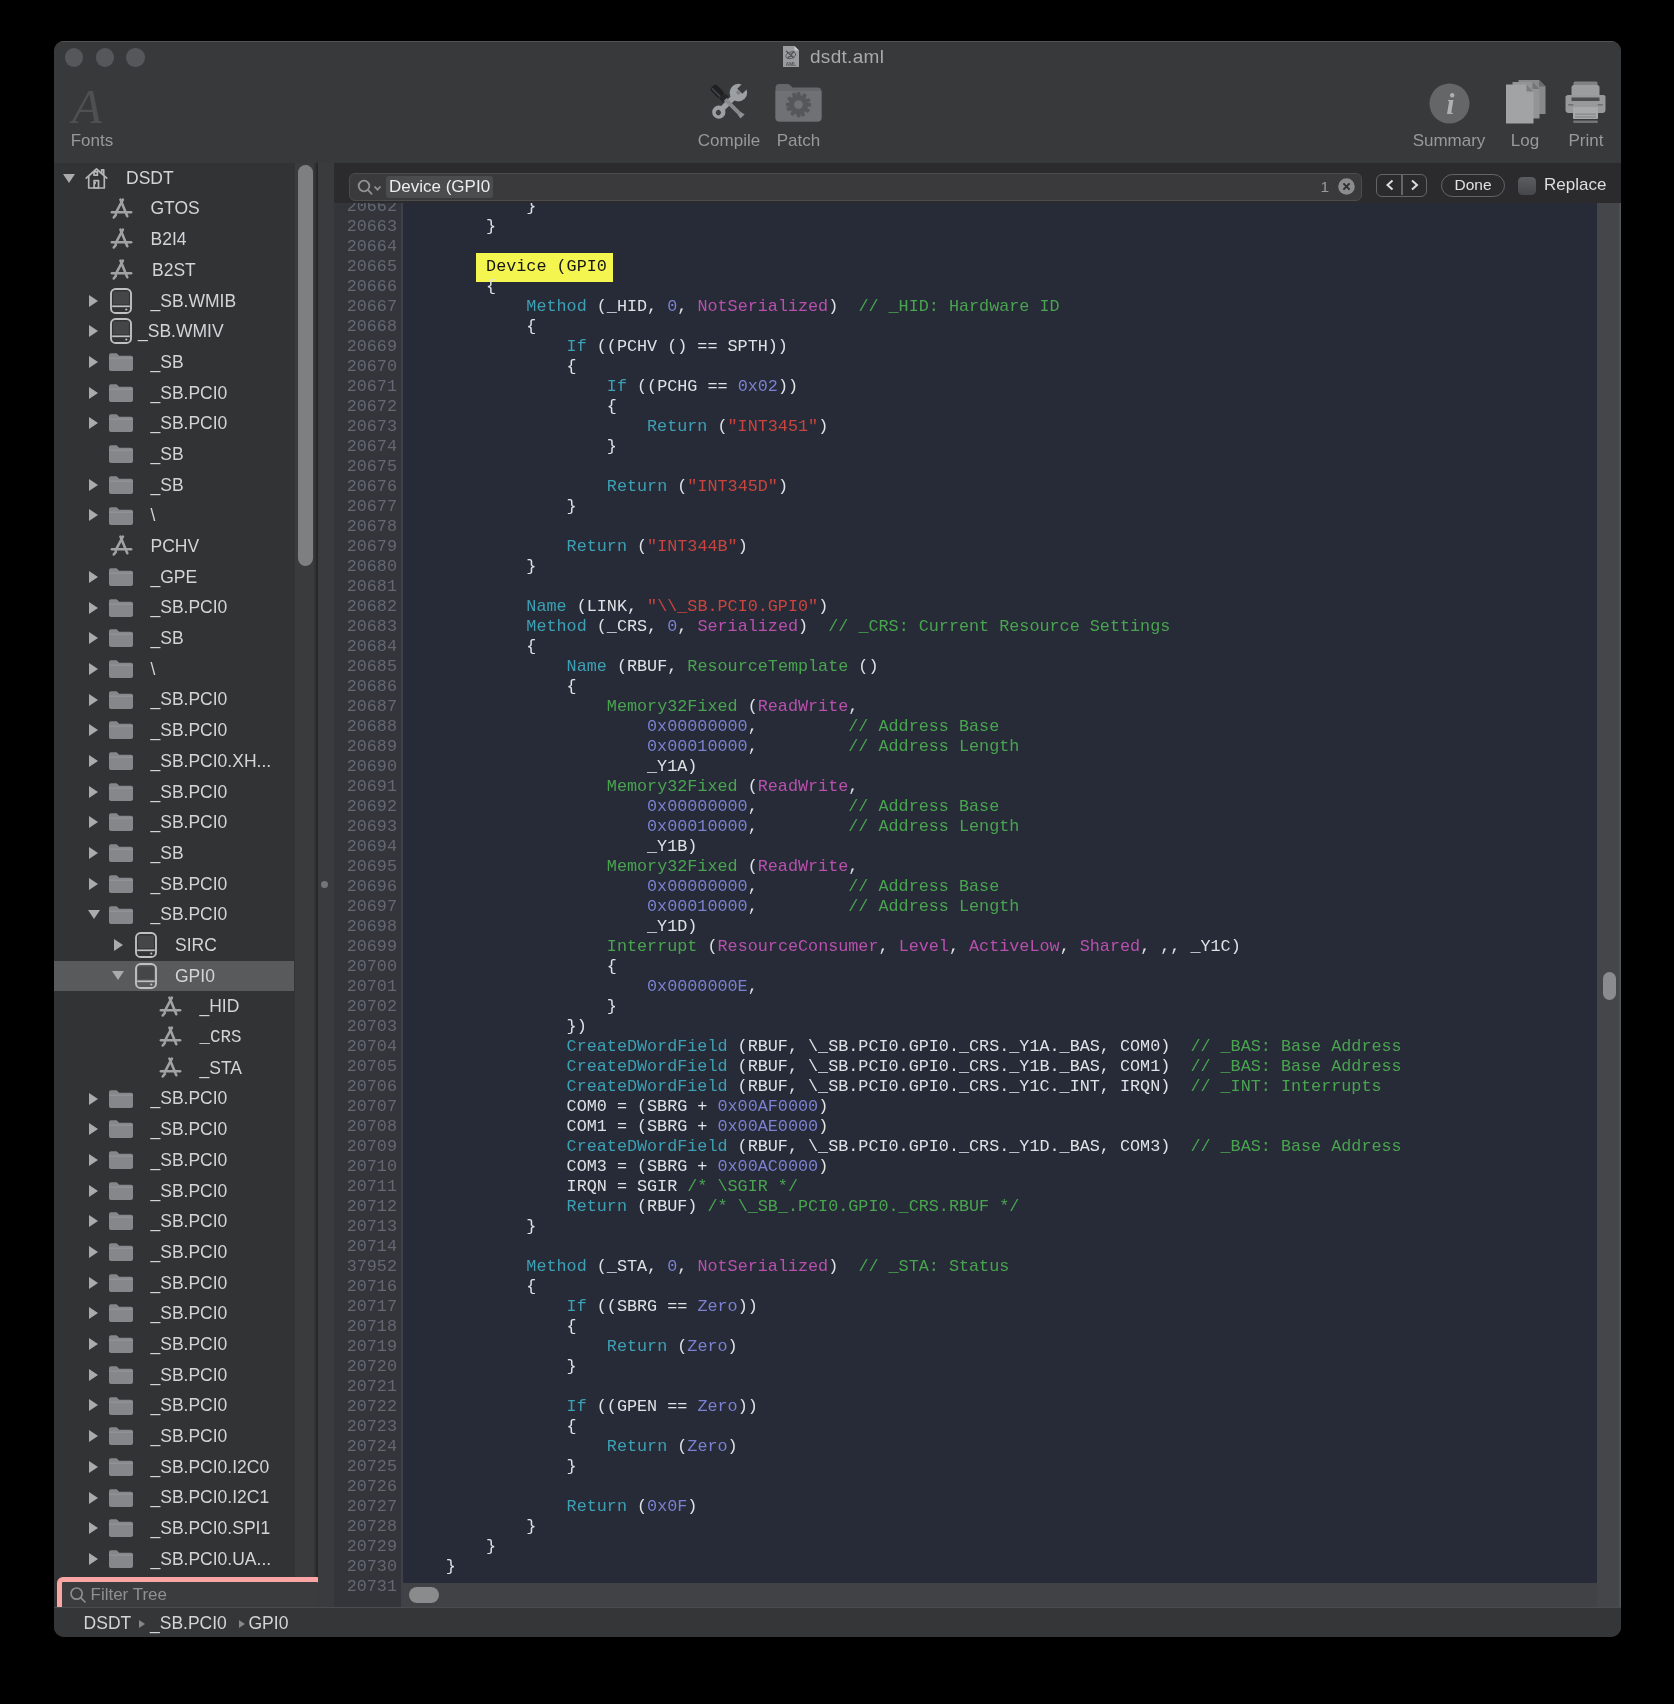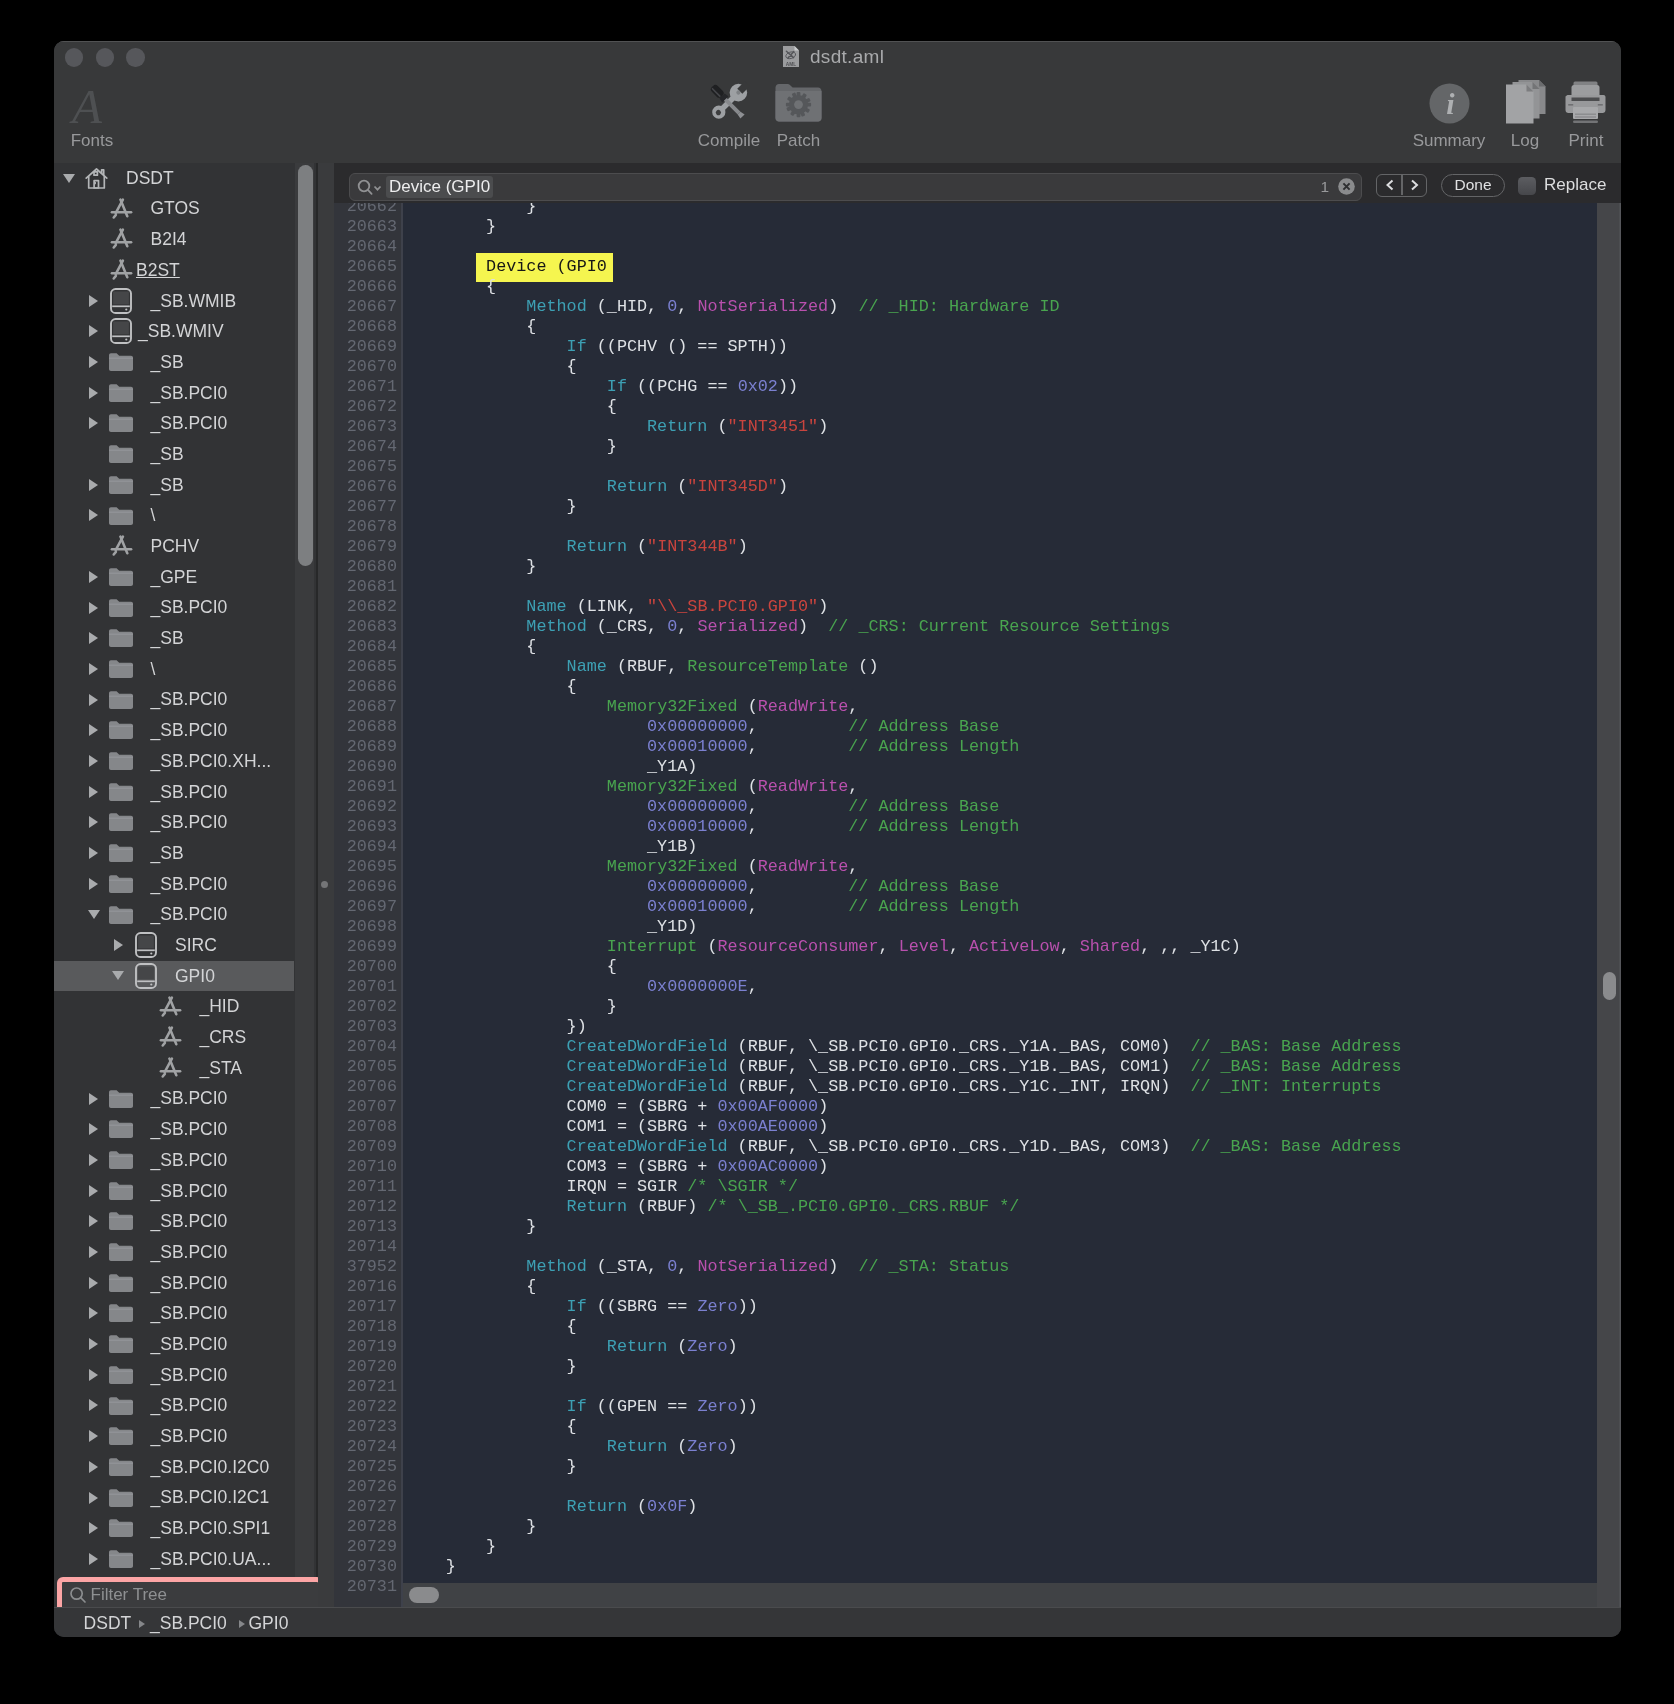--- a/index.html
+++ b/index.html
@@ -192,21 +192,21 @@
         </div>
 <div class="trow" style="top:91.8px;">
           <div class="ticon" style="left:54.5px;top:3.3px;"><svg width="25" height="24" viewBox="0 0 25 24">
               <g fill="none" stroke="#a0a2a4" stroke-width="2.55" stroke-linecap="round">
                 <path d="M6.7 16.1 L13.9 2.6"></path>
                 <path d="M11.4 2.6 L18.3 19.3"></path>
                 <path d="M2.9 15.3 H22.1"></path>
                 <path d="M4.7 20.5 L6.9 17.9"></path>
               </g>
             </svg></div>
-          <div class="tlabel" style="left:82px;text-decoration:underline;">B2ST</div>
+          <div class="tlabel" style="left:98px;">B2ST</div>
         </div>
 <div class="trow" style="top:122.5px;">
           <div class="tri-r" style="left:35.3px;"></div>
           <div class="ticon" style="left:56.0px;top:2.3px;"><svg width="22" height="26" viewBox="0 0 22 26">
               <rect x="1" y="1" width="20" height="24" rx="4.6" fill="none" stroke="#bfc0c2" stroke-width="1.9"></rect>
               <path d="M3.1 3.5 H18.9 V16.4 H3.1 Z" fill="#454648"></path>
               <path d="M2.2 18.3 H19.8" stroke="#bfc0c2" stroke-width="1.7"></path>
               <circle cx="16.3" cy="21.5" r="1.1" fill="#bfc0c2"></circle>
             </svg></div>
           <div class="tlabel" style="left:96.5px;">_SB.WMIB</div>
@@ -409,21 +409,21 @@
         </div>
 <div class="trow" style="top:859.0px;">
           <div class="ticon" style="left:103.5px;top:3.3px;"><svg width="25" height="24" viewBox="0 0 25 24">
               <g fill="none" stroke="#a0a2a4" stroke-width="2.55" stroke-linecap="round">
                 <path d="M6.7 16.1 L13.9 2.6"></path>
                 <path d="M11.4 2.6 L18.3 19.3"></path>
                 <path d="M2.9 15.3 H22.1"></path>
                 <path d="M4.7 20.5 L6.9 17.9"></path>
               </g>
             </svg></div>
-          <div class="tlabel" style="left:145.5px;">_CRS</div>
+          <div class="tlabel" style="left:145.5px;font-family:Liberation Mono, monospace;">_CRS</div>
         </div>
 <div class="trow" style="top:889.7px;">
           <div class="ticon" style="left:103.5px;top:3.3px;"><svg width="25" height="24" viewBox="0 0 25 24">
               <g fill="none" stroke="#a0a2a4" stroke-width="2.55" stroke-linecap="round">
                 <path d="M6.7 16.1 L13.9 2.6"></path>
                 <path d="M11.4 2.6 L18.3 19.3"></path>
                 <path d="M2.9 15.3 H22.1"></path>
                 <path d="M4.7 20.5 L6.9 17.9"></path>
               </g>
             </svg></div>

